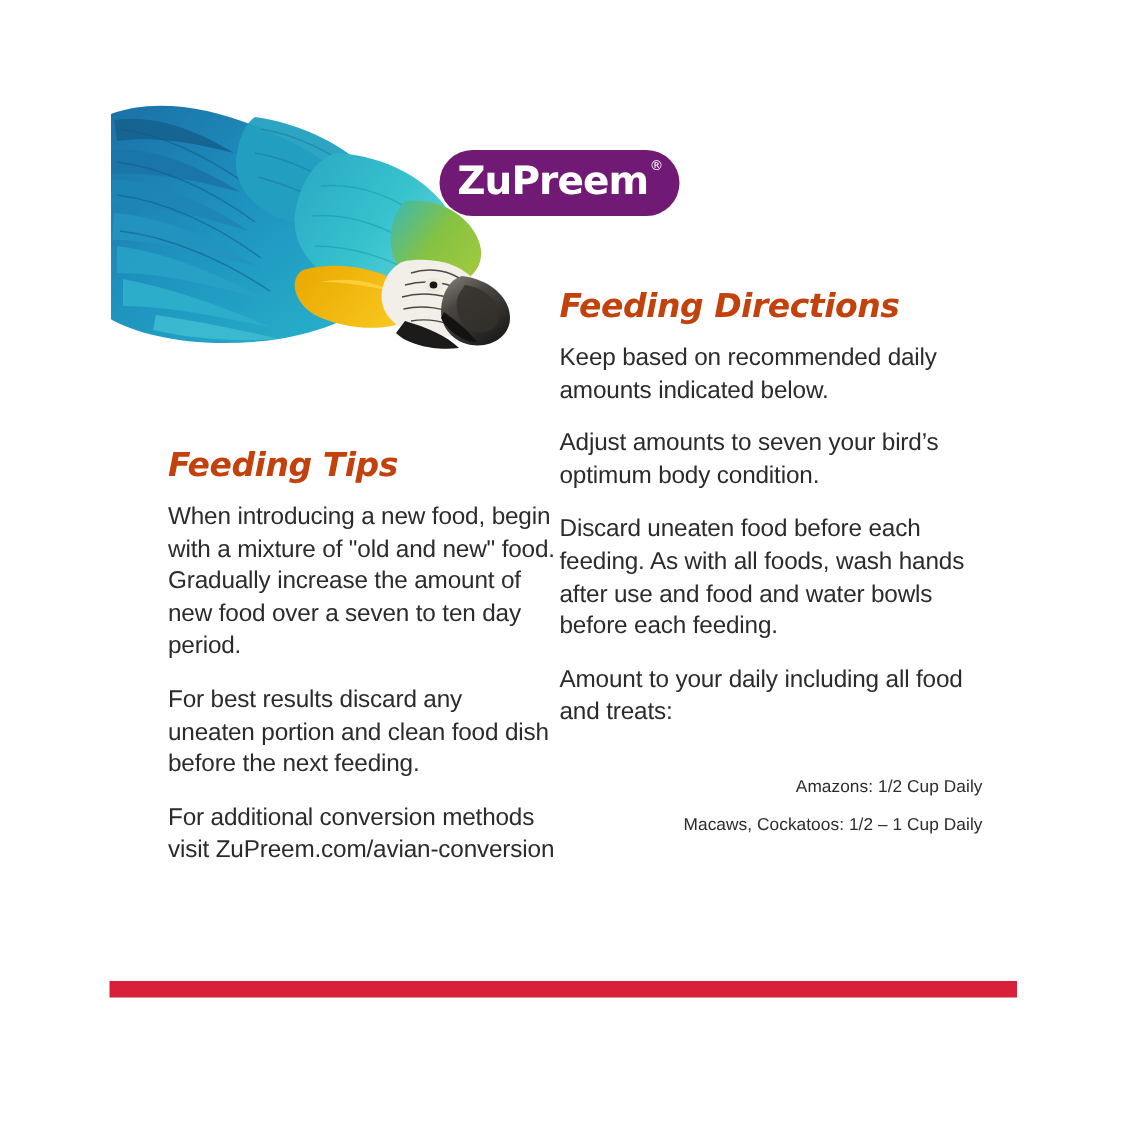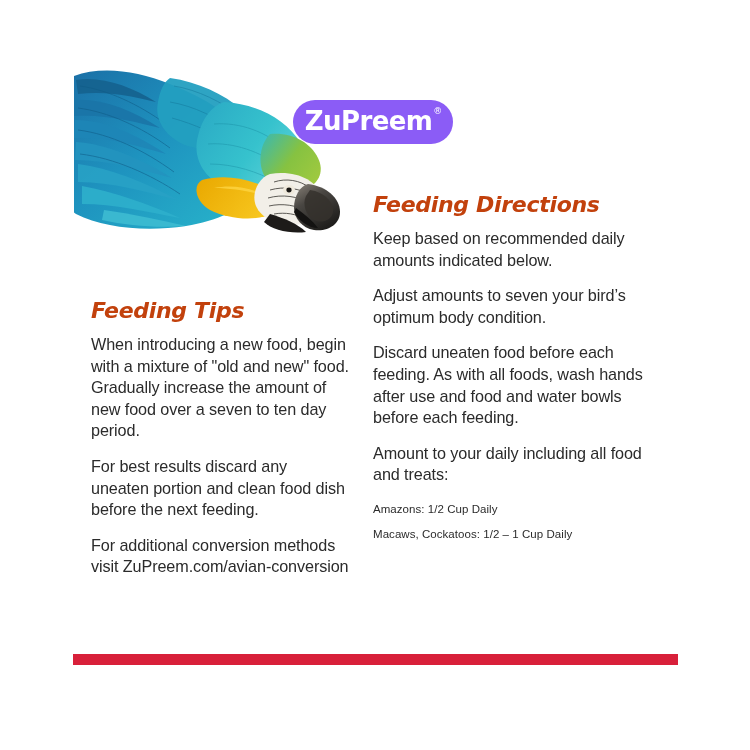--- a/index.html
+++ b/index.html
@@ -27,21 +27,21 @@
   }
   .bird-art svg { display: block; width: 100%; height: 100%; }
 
   
   .logo {
     position: absolute;
     left: 293px;
     top: 100px;
     width: 160px;
     height: 44px;
-    background: #8b5cf6;
+    background: #701a75;
     border-radius: 22px;
     display: flex;
     align-items: center;
     justify-content: center;
   }
   .logo-text {
     color: #ffffff;
     font-family: "DejaVu Sans", sans-serif;
     font-weight: bold;
     font-size: 26px;
@@ -56,21 +56,21 @@
     font-size: 9px;
     line-height: 1;
     position: relative;
     top: -11px;
     left: 1px;
   }
 
   
   .col-left {
     position: absolute;
-    left: 91px;
+    left: 112px;
     top: 298px;
     width: 258px;
   }
   .col-right {
     position: absolute;
     left: 373px;
     top: 192px;
     width: 282px;
   }
 
@@ -86,21 +86,21 @@
   }
   .para {
     color: #2b2b2b;
     font-size: 16.2px;
     line-height: 1.33;
     margin: 0 0 14px 0;
     letter-spacing: -0.1px;
   }
   .para:last-child { margin-bottom: 17px; }
 
-  .amounts { margin-top: 16px; }
+  .amounts { margin-top: 32px; text-align: right; }
   .amount-line {
     color: #2b2b2b;
     font-size: 11.5px;
     line-height: 1.3;
     margin: 0 0 10px 0;
     letter-spacing: 0.05px;
   }
   .amount-line:last-child { margin-bottom: 0; }
 
   

